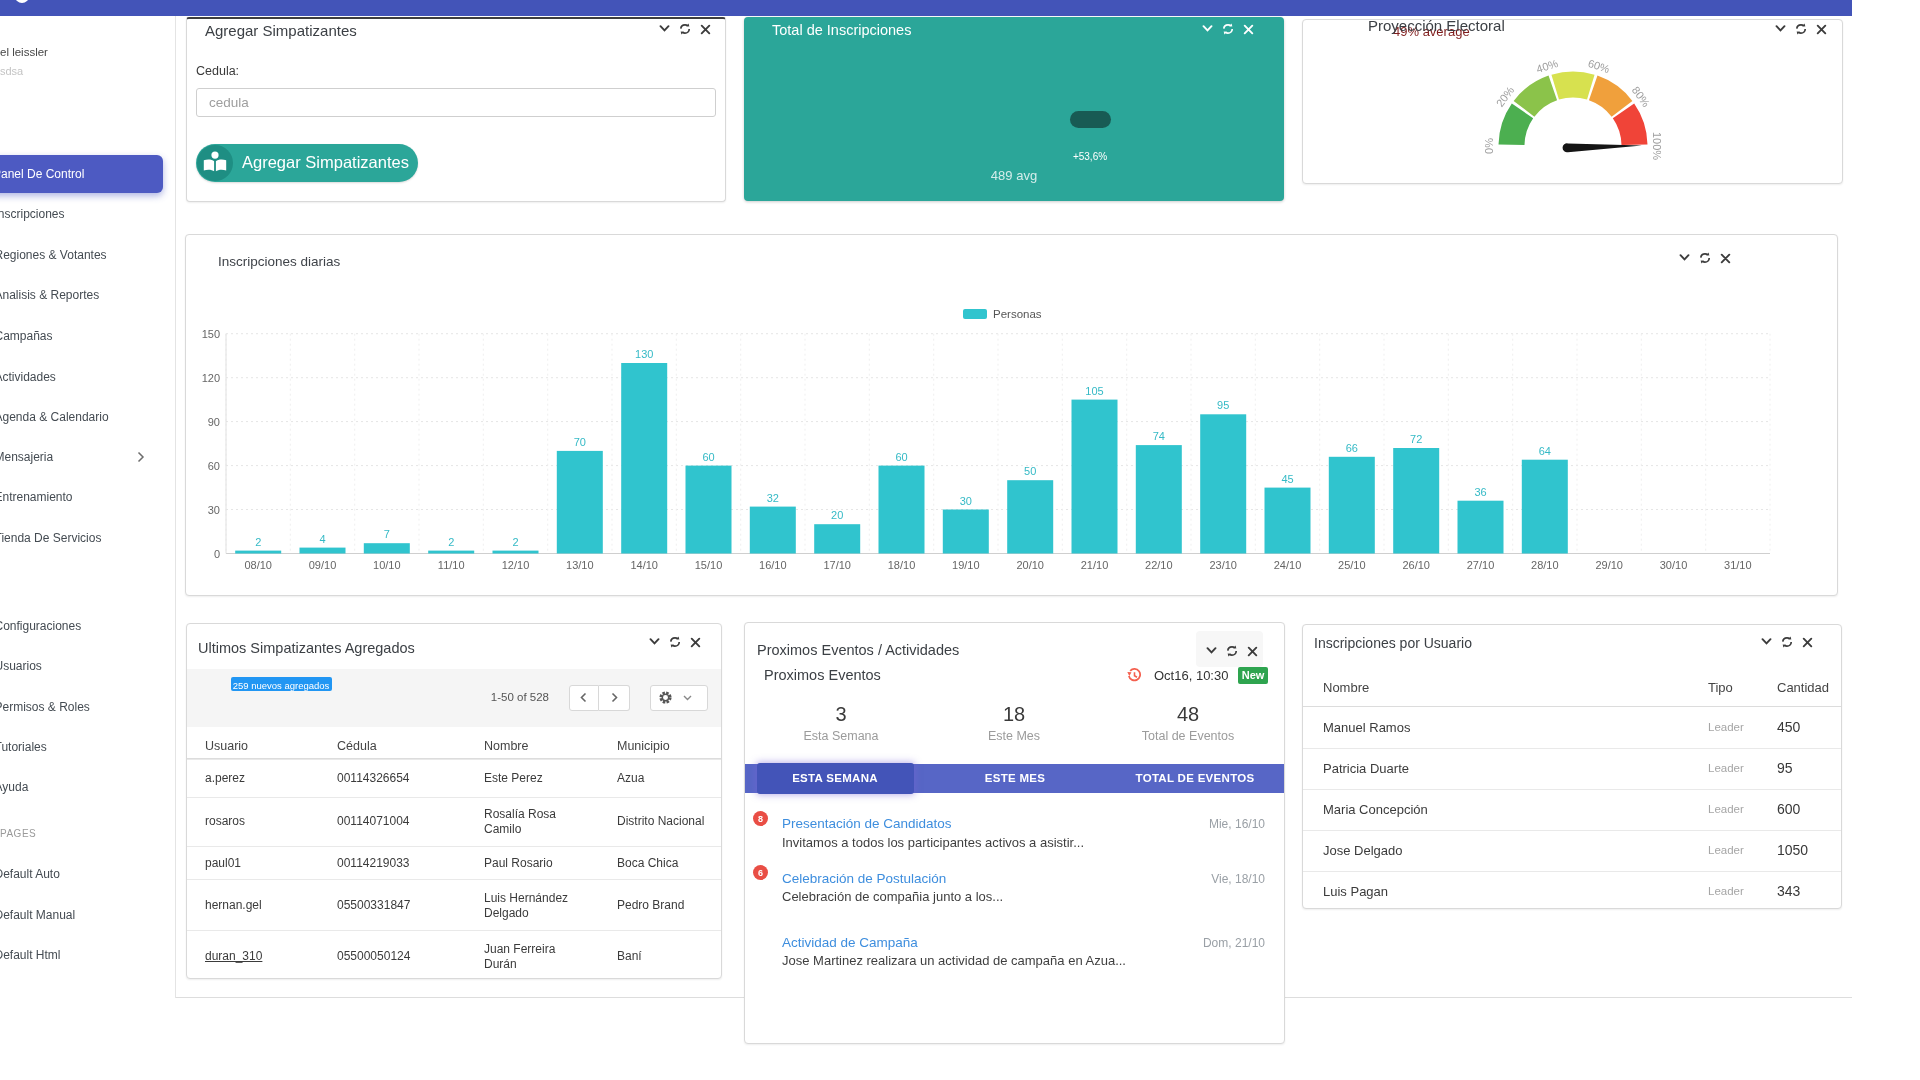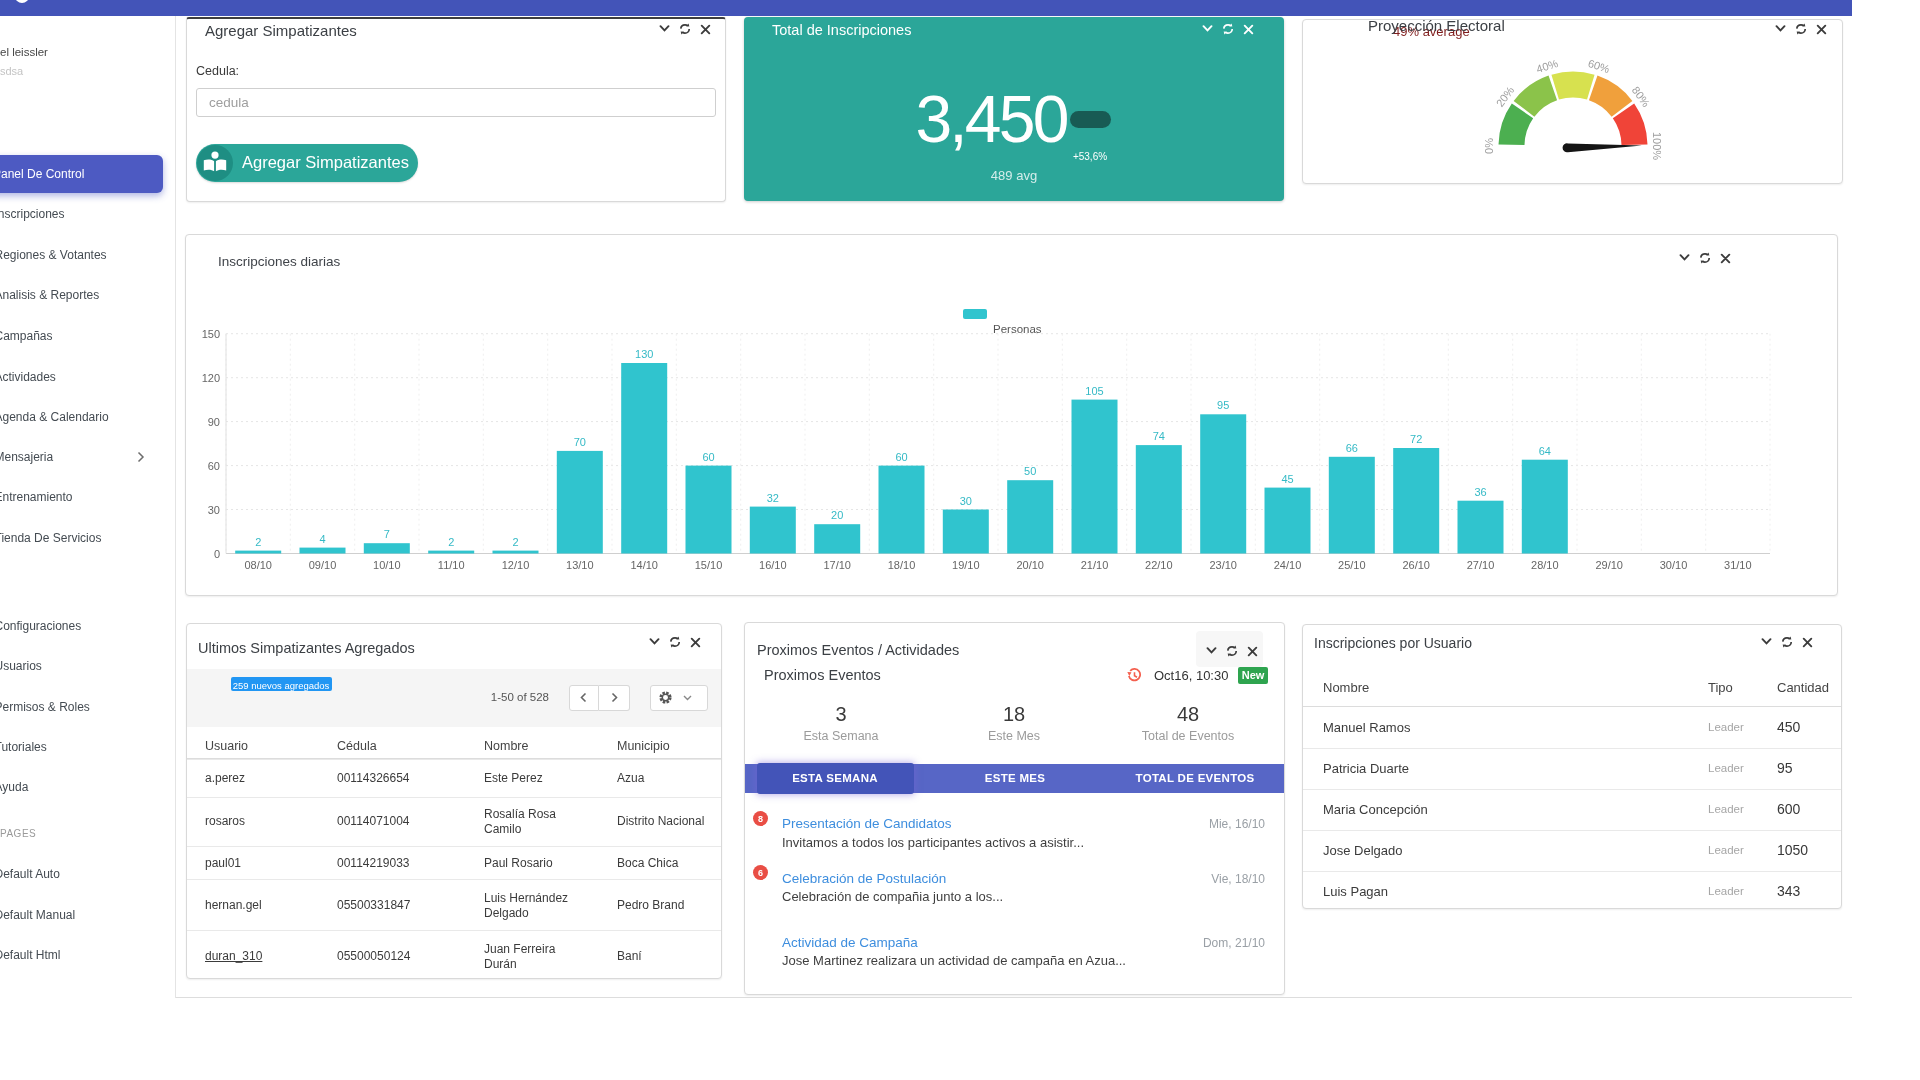--- a/index.html
+++ b/index.html
@@ -74,21 +74,20 @@
       </svg>
       <svg width="12" height="12" viewBox="0 0 12 12">
         <circle cx="6" cy="6" r="4.2" fill="none" stroke="#fff" stroke-width="1.7" stroke-dasharray="9.2 4"></circle>
         <path d="M9.6 0.4 L10.3 3.5 L7.1 3.2 Z" fill="#fff"></path>
         <path d="M2.4 11.6 L1.7 8.5 L4.9 8.8 Z" fill="#fff"></path>
       </svg>
       <svg width="11" height="11" viewBox="0 0 11 11">
         <path d="M1.7 1.7 L9.3 9.3 M9.3 1.7 L1.7 9.3" stroke="#fff" stroke-width="1.9" stroke-linecap="round"></path>
       </svg>
     </div>
-<div class="t" style="left:991px;top:80.5px;font-size:66px;letter-spacing:-2.8px;color:#fff;transform:translateX(-50%);">3,450</div>
 <div class="abs" style="left:1070px;top:111px;width:41px;height:17px;border-radius:8.5px;background:#185b54;"></div>
 <div class="t" style="left:1090px;top:114.5px;font-size:10px;color:#fff;transform:translateX(-50%);margin-top:36px;">+53,6%</div>
 <div class="t" style="left:1014px;top:168px;font-size:13px;color:rgba(255,255,255,.8);transform:translateX(-50%);">489 avg</div>
 <div class="card" style="left:1302px;top:19px;width:541px;height:165px;"></div>
 <div class="t" style="left:1393px;top:24px;font-size:13px;color:#7f1d1d;">49% average</div>
 <div class="t" style="left:1368px;top:17px;font-size:15px;color:#3c4045;">Proyección Electoral</div>
 <div class="ctl" style="left:1775px;top:23px;">
       <svg width="11" height="8" viewBox="0 0 11 8">
         <path d="M1.5 1.2 L5.5 5.4 L9.5 1.2" fill="none" stroke="#3c3c3c" stroke-width="1.9" stroke-linecap="round"></path>
       </svg>
@@ -124,21 +123,21 @@
       <svg width="12" height="12" viewBox="0 0 12 12">
         <circle cx="6" cy="6" r="4.2" fill="none" stroke="#3c3c3c" stroke-width="1.7" stroke-dasharray="9.2 4"></circle>
         <path d="M9.6 0.4 L10.3 3.5 L7.1 3.2 Z" fill="#3c3c3c"></path>
         <path d="M2.4 11.6 L1.7 8.5 L4.9 8.8 Z" fill="#3c3c3c"></path>
       </svg>
       <svg width="11" height="11" viewBox="0 0 11 11">
         <path d="M1.7 1.7 L9.3 9.3 M9.3 1.7 L1.7 9.3" stroke="#3c3c3c" stroke-width="1.9" stroke-linecap="round"></path>
       </svg>
     </div>
 <div class="abs" style="left:963px;top:309px;width:24px;height:10px;border-radius:2px;background:#30c4ce;"></div>
-<div class="t" style="left:993px;top:308px;font-size:11.5px;color:#565656;margin-top:15px;">Personas</div>
+<div class="t" style="left:993px;top:308px;font-size:11.5px;color:#565656;">Personas</div>
 <svg class="abs" style="left:0;top:0;" width="1920" height="1080" viewBox="0 0 1920 1080">
       <line x1="226.0" y1="509.5" x2="1770.0" y2="509.5" stroke="#e5e5e5" stroke-width="1" stroke-dasharray="2 3"></line>
       <line x1="226.0" y1="465.6" x2="1770.0" y2="465.6" stroke="#e5e5e5" stroke-width="1" stroke-dasharray="2 3"></line>
       <line x1="226.0" y1="421.6" x2="1770.0" y2="421.6" stroke="#e5e5e5" stroke-width="1" stroke-dasharray="2 3"></line>
       <line x1="226.0" y1="377.7" x2="1770.0" y2="377.7" stroke="#e5e5e5" stroke-width="1" stroke-dasharray="2 3"></line>
       <line x1="226.0" y1="333.7" x2="1770.0" y2="333.7" stroke="#e5e5e5" stroke-width="1" stroke-dasharray="2 3"></line>
       <line x1="226.0" y1="333.7" x2="226.0" y2="553.5" stroke="#efefef" stroke-width="1" stroke-dasharray="2 3"></line>
       <line x1="290.3" y1="333.7" x2="290.3" y2="553.5" stroke="#efefef" stroke-width="1" stroke-dasharray="2 3"></line>
       <line x1="354.7" y1="333.7" x2="354.7" y2="553.5" stroke="#efefef" stroke-width="1" stroke-dasharray="2 3"></line>
       <line x1="419.0" y1="333.7" x2="419.0" y2="553.5" stroke="#efefef" stroke-width="1" stroke-dasharray="2 3"></line>
@@ -300,21 +299,21 @@
 <div class="t" style="left:150px;top:274.0px;font-size:12px;color:#3b3b3b;">05500331847</div>
 <div class="t" style="left:297px;top:267.0px;font-size:12px;color:#3b3b3b;">Luis Hernández</div>
 <div class="t" style="left:297px;top:282.0px;font-size:12px;color:#3b3b3b;">Delgado</div>
 <div class="t" style="left:430px;top:274.0px;font-size:12px;color:#3b3b3b;">Pedro Brand</div>
 <div class="t" style="left:18px;top:325.0px;font-size:12px;color:#3b3b3b;text-decoration:underline;">duran_310</div>
 <div class="t" style="left:150px;top:325.0px;font-size:12px;color:#3b3b3b;">05500050124</div>
 <div class="t" style="left:297px;top:318.0px;font-size:12px;color:#3b3b3b;">Juan Ferreira</div>
 <div class="t" style="left:297px;top:333.0px;font-size:12px;color:#3b3b3b;">Durán</div>
 <div class="t" style="left:430px;top:325.0px;font-size:12px;color:#3b3b3b;">Baní</div>
 </div>
-<div class="card" style="left:744px;top:622px;width:541px;height:373px;overflow:hidden;">
+<div class="card" style="left:744px;top:622px;width:541px;height:422px;overflow:hidden;">
 <div class="abs" style="left:451px;top:8px;width:67px;height:36px;background:#f7f7f7;border-radius:4px;"></div>
 <div class="t" style="left:12px;top:19px;font-size:14.5px;color:#3c4045;">Proximos Eventos / Actividades</div>
 <div class="ctl" style="left:461px;top:22px;">
         <svg width="11" height="8" viewBox="0 0 11 8">
           <path d="M1.5 1.2 L5.5 5.4 L9.5 1.2" fill="none" stroke="#3c3c3c" stroke-width="1.9" stroke-linecap="round"></path>
         </svg>
         <svg width="12" height="12" viewBox="0 0 12 12">
           <circle cx="6" cy="6" r="4.2" fill="none" stroke="#3c3c3c" stroke-width="1.7" stroke-dasharray="9.2 4"></circle>
           <path d="M9.6 0.4 L10.3 3.5 L7.1 3.2 Z" fill="#3c3c3c"></path>
           <path d="M2.4 11.6 L1.7 8.5 L4.9 8.8 Z" fill="#3c3c3c"></path>

